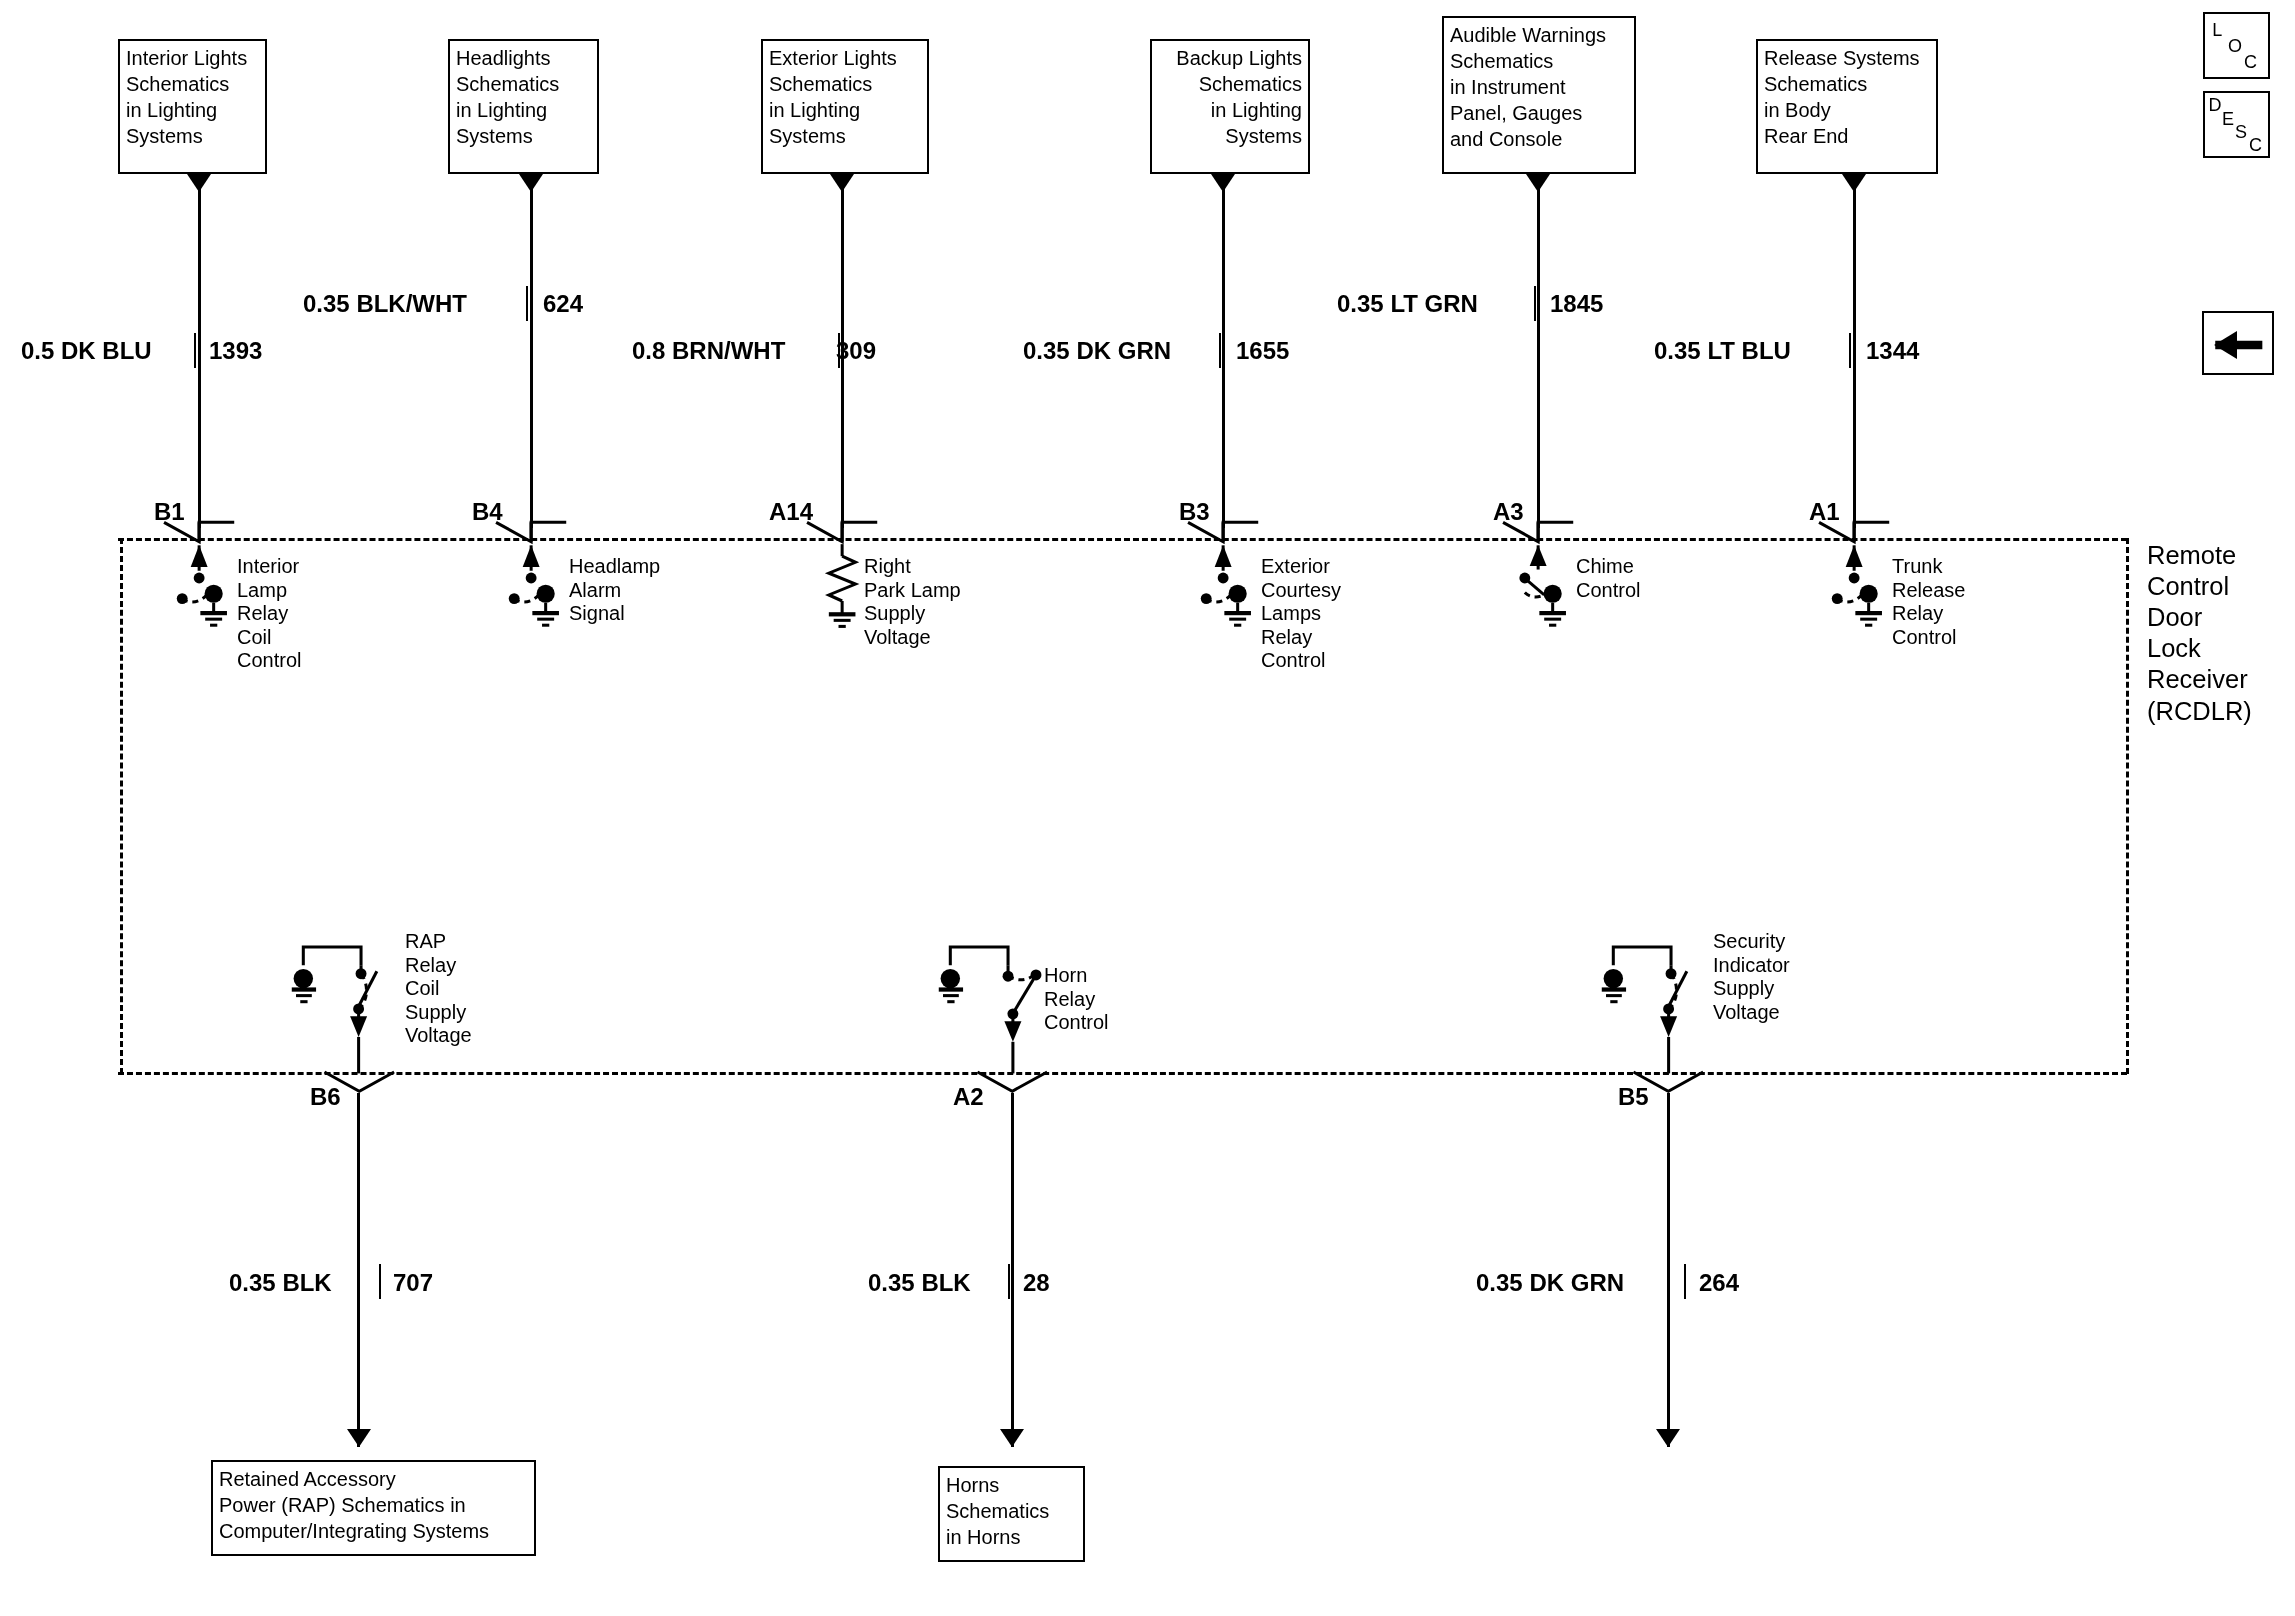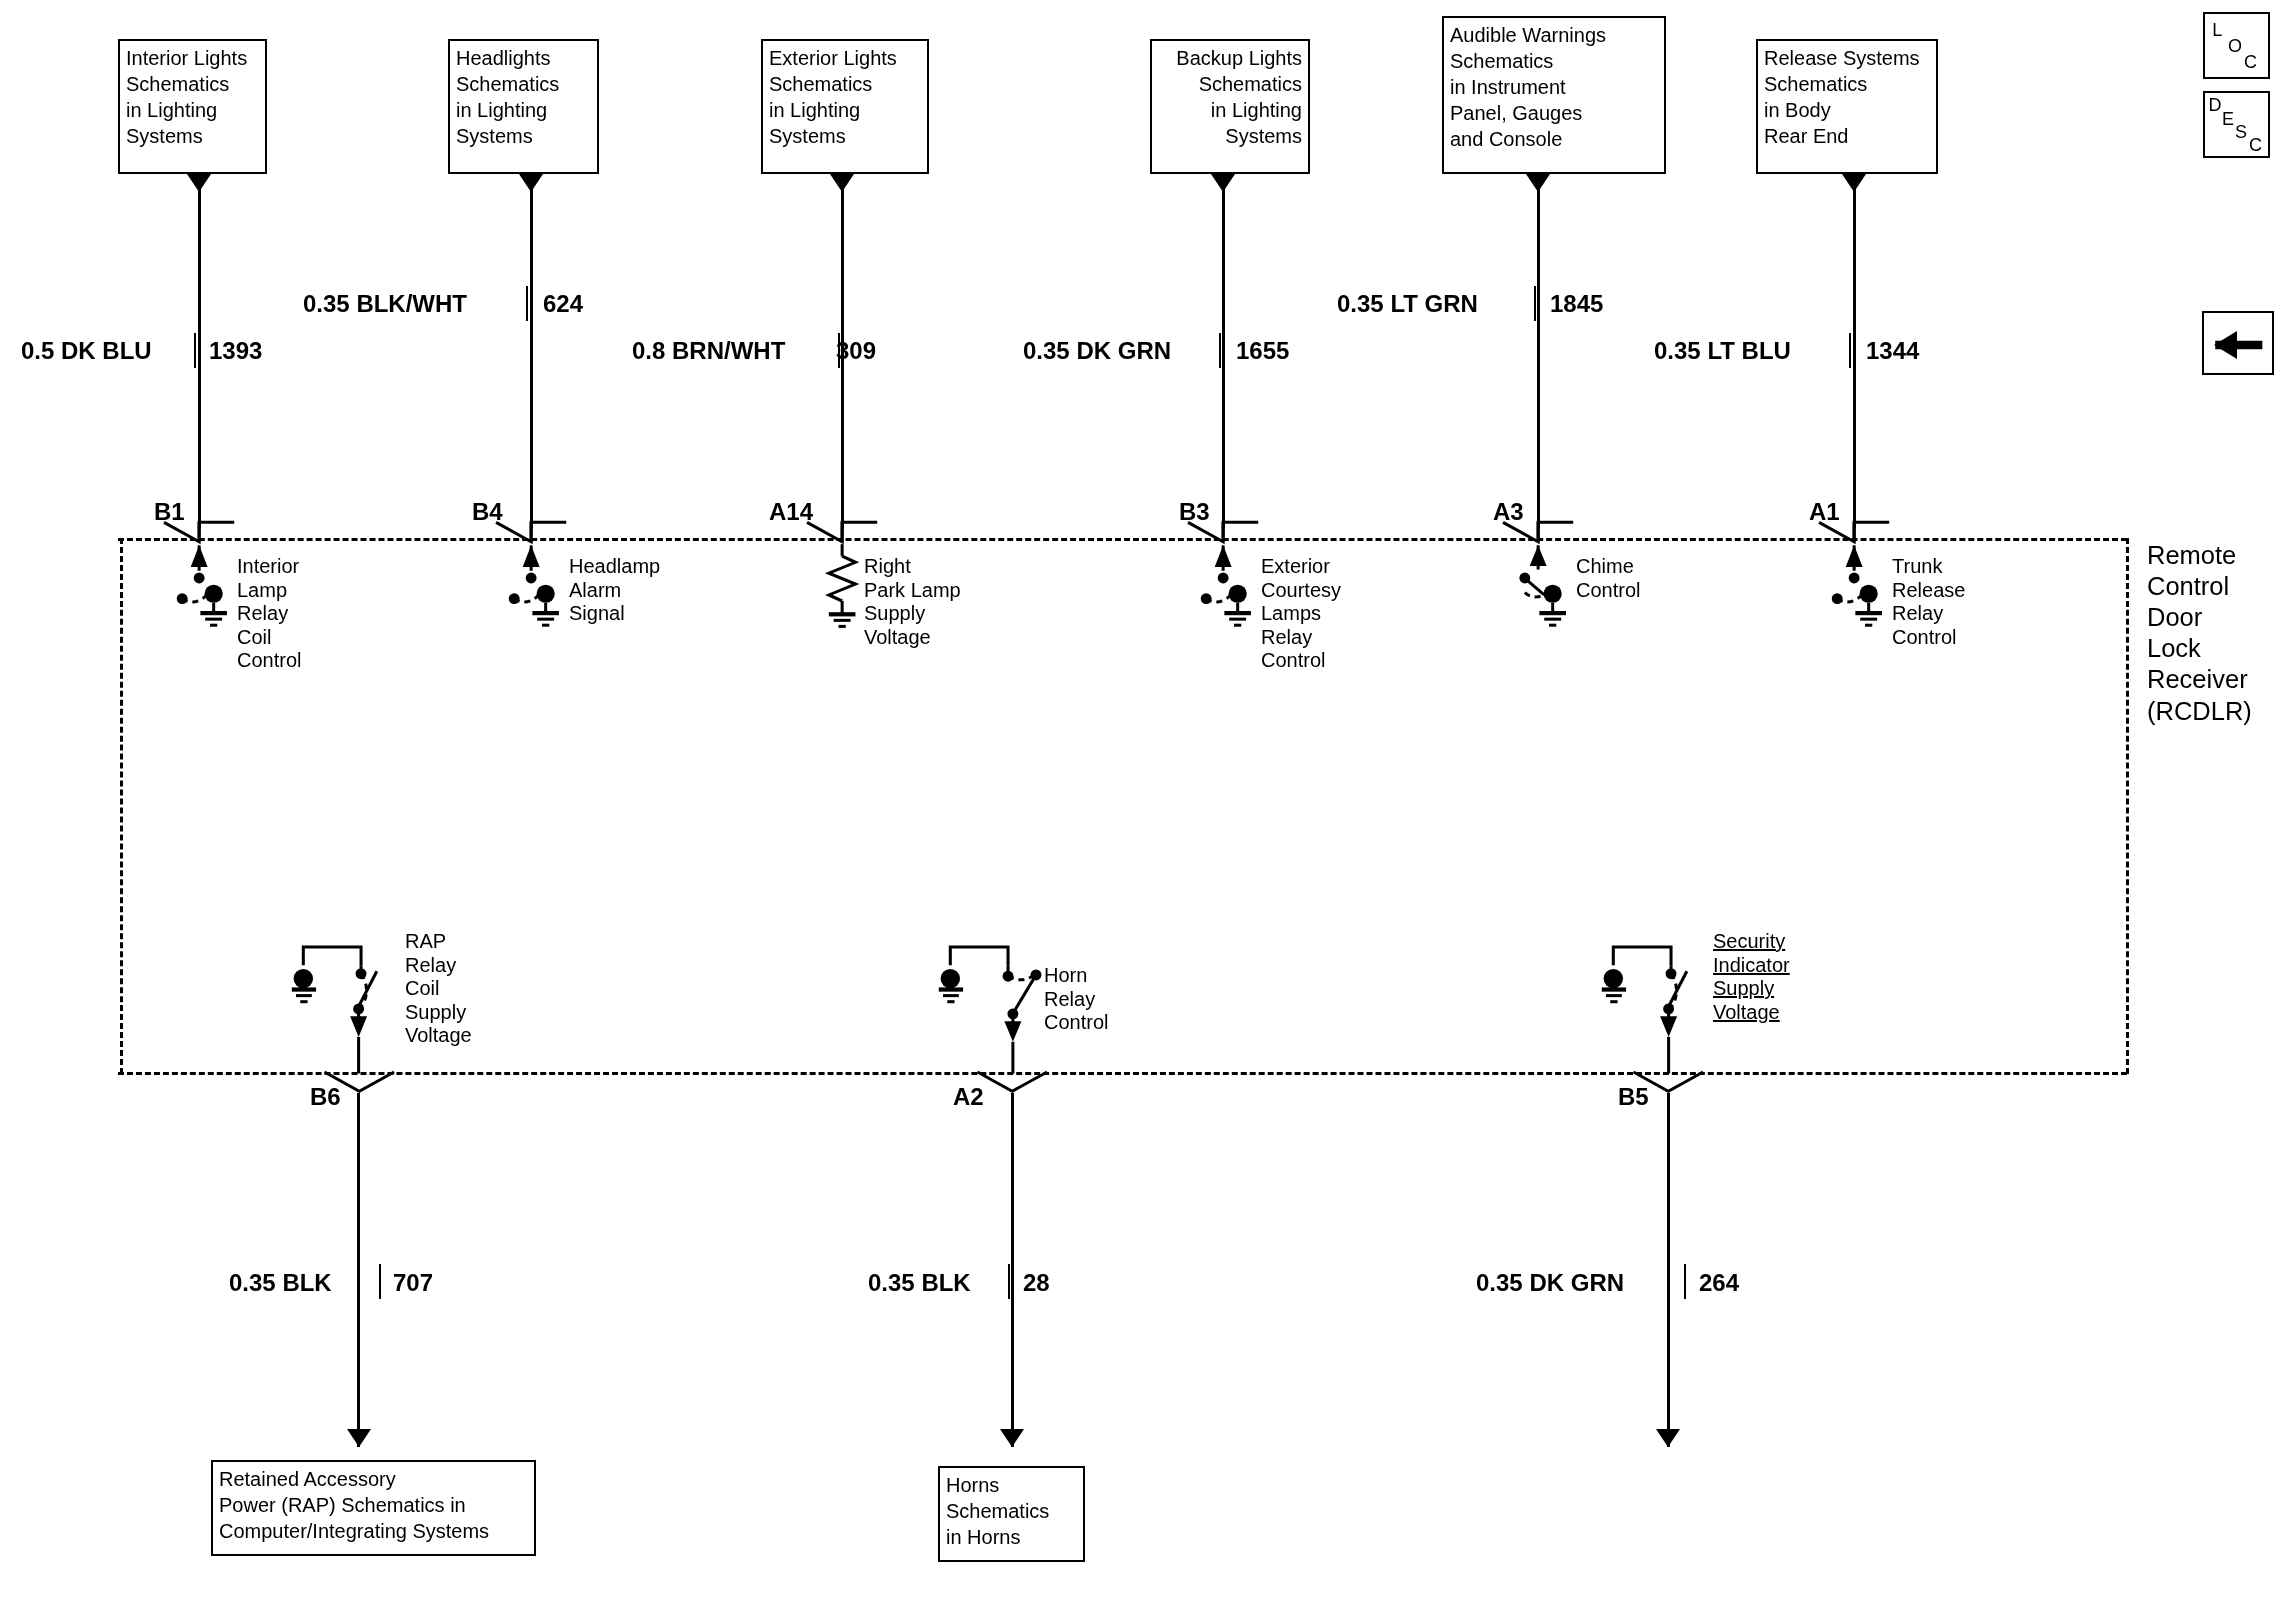--- a/index.html
+++ b/index.html
@@ -59,21 +59,21 @@
     <div>Systems</div>
   </div>
 
   <div class="tbox" style="left:1150px;top:39px;width:160px;height:135px;text-align:right;">
     <div>Backup Lights</div>
     <div>Schematics</div>
     <div>in Lighting</div>
     <div>Systems</div>
   </div>
 
-  <div class="tbox" style="left:1442px;top:16px;width:224px;height:158px;">
+  <div class="tbox" style="left:1442px;top:16px;width:194px;height:158px;">
     <div>Audible Warnings</div>
     <div>Schematics</div>
     <div>in Instrument</div>
     <div>Panel, Gauges</div>
     <div>and Console</div>
   </div>
 
   <div class="tbox" style="left:1756px;top:39px;width:182px;height:135px;">
     <div>Release Systems</div>
     <div>Schematics</div>
@@ -311,21 +311,21 @@
     <path d="M20,90 L32,90" stroke="#000" stroke-width="5"></path>
     <path d="M120,30 L120,40" stroke="#000" stroke-width="5"></path>
     <circle cx="120" cy="44" r="9" fill="#000"></circle>
     <path d="M120,44 C132,60 132,84 120,98" fill="none" stroke="#000" stroke-width="5" stroke-dasharray="10 8"></path>
     <path d="M146,40 L116,98" stroke="#000" stroke-width="5"></path>
     <circle cx="116" cy="102" r="9" fill="#000"></circle>
     <path d="M116,102 L116,140" stroke="#000" stroke-width="5"></path>
     <path d="M102,114 L116,148 L130,114 Z" fill="#000"></path>
     <path d="M116,148 L116,208" stroke="#000" stroke-width="5"></path>
   </svg>
-  <div class="desc" style="left:1713px;top:930px;text-decoration:underline;">
+  <div class="desc" style="left:1713px;top:930px;">
     <div>Security</div>
     <div>Indicator</div>
     <div>Supply</div>
     <div>Voltage</div>
   </div>
 
   <svg style="left:324px;top:1072px;width:79px;height:30px;" viewBox="0 0 130 50" width="79" height="30">
     <path d="M0,0 L58,32 L116,0" fill="none" stroke="#000" stroke-width="5"></path>
   </svg>
   <div class="pin" style="left:310px;top:1083px;">B6</div>

